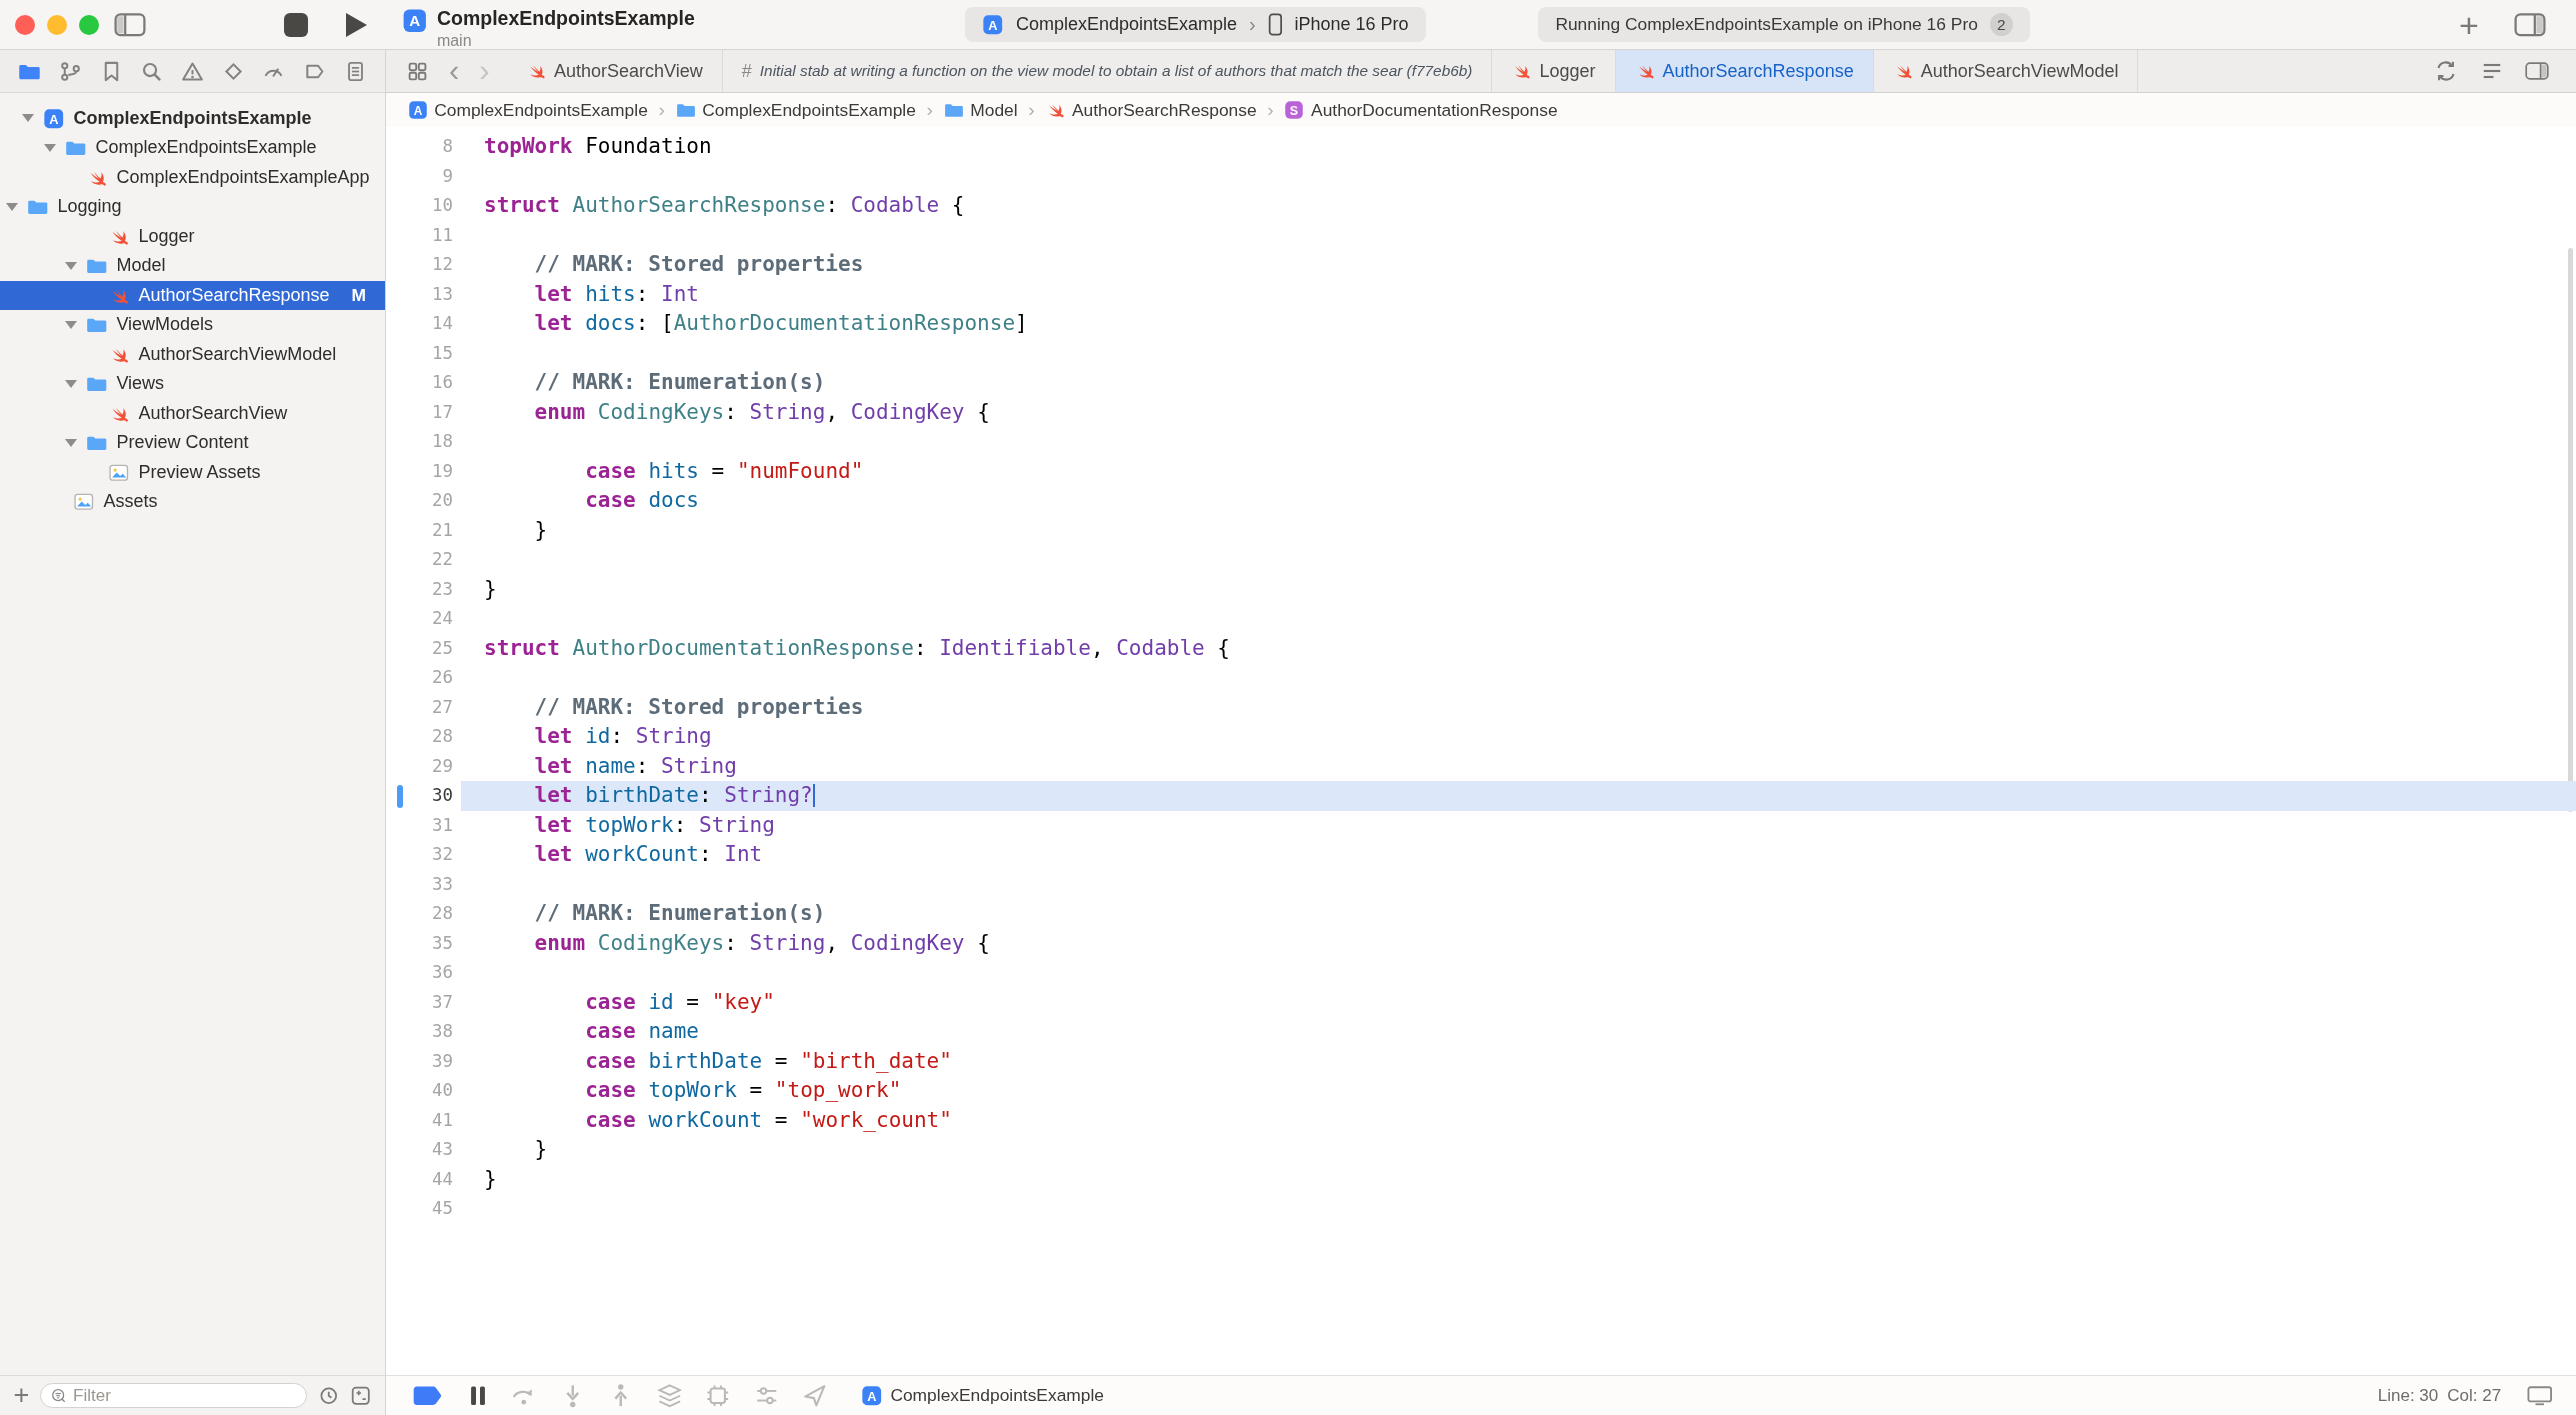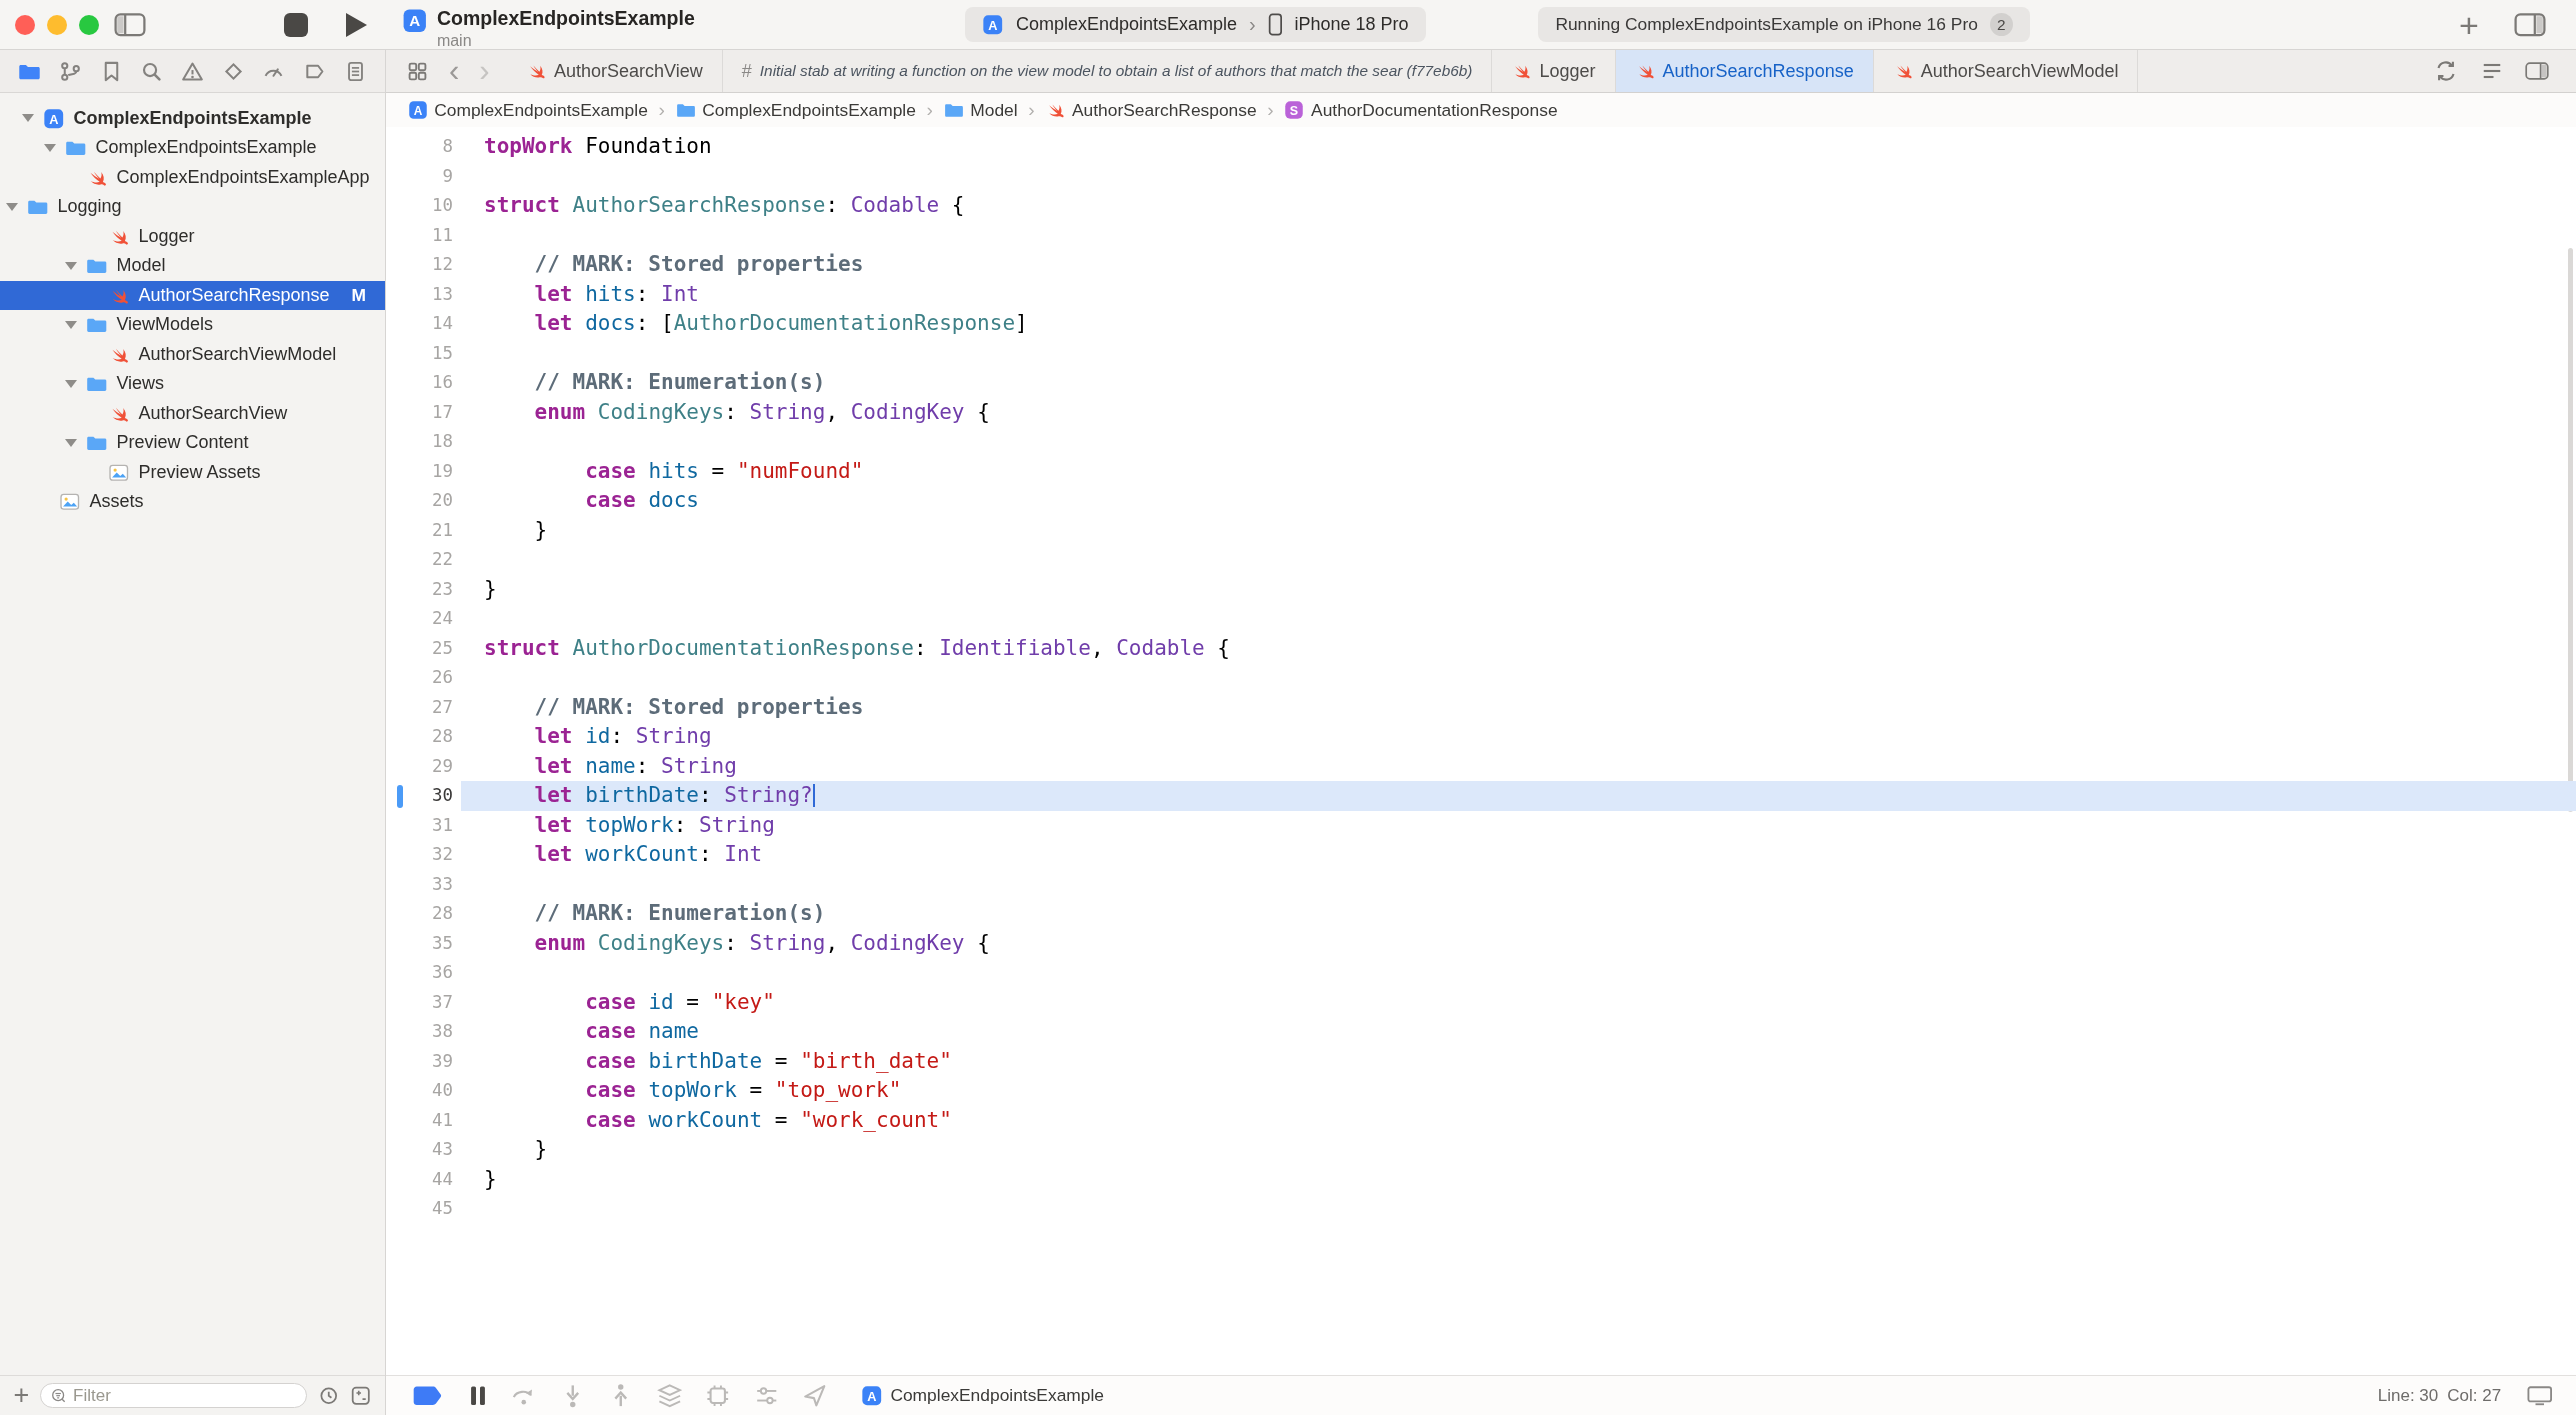--- a/index.html
+++ b/index.html
@@ -146,21 +146,21 @@
             <text x="8" y="11.6" font-size="9.5" font-weight="bold" fill="#fff" text-anchor="middle" font-family="Liberation Sans, sans-serif">A</text>
           </svg>
         </span>
       <span>ComplexEndpointsExample</span>
       <span class="chev">›</span>
       <span class="ic" style="width:14.8px;height:23px;color:#4E4C4A" id="ic-iphone">
           <svg viewBox="0 0 10 16">
             <rect x="1" y="1" width="8" height="14" rx="2" fill="none" stroke="currentColor" stroke-width="1.2"></rect>
           </svg>
         </span>
-      <span>iPhone 18 Pro</span>
+      <span>iPhone 16 Pro</span>
     </div>
     <div class="pill status-pill">
       <span>Running ComplexEndpointsExample on iPhone 16 Pro</span>
       <span class="badge-count">2</span>
     </div>
     <div class="lib-btn">+</div>
     <span class="ic insp-toggle" id="ic-insptoggle">
         <svg viewBox="0 0 20 15">
           <rect x="1" y="1" width="18" height="13" rx="3" fill="none" stroke="currentColor" stroke-width="1.4"></rect>
           <line x1="13" y1="1" x2="13" y2="14" stroke="currentColor" stroke-width="1.4"></line>
@@ -376,21 +376,21 @@
             <span class="disc"></span>
             <span class="ticon">
               <svg viewBox="0 0 16 16">
                 <rect x="1.5" y="2.5" width="13" height="11" rx="2" fill="#fff" stroke="#B5B3B1" stroke-width="1"></rect>
                 <circle cx="5.3" cy="6" r="1.2" fill="#F6C344"></circle>
                 <path d="M3 11.5 6.5 7.8l2.6 2.6 1.9-1.7 2.5 2.8z" fill="#4DA3F5"></path>
               </svg>
             </span>
             <span class="tlabel">Preview Assets</span>
           </div>
-          <div class="trow" style="padding-left: 32px;">
+          <div class="trow" style="padding-left: 46px;">
             <span class="disc"></span>
             <span class="ticon">
               <svg viewBox="0 0 16 16">
                 <rect x="1.5" y="2.5" width="13" height="11" rx="2" fill="#fff" stroke="#B5B3B1" stroke-width="1"></rect>
                 <circle cx="5.3" cy="6" r="1.2" fill="#F6C344"></circle>
                 <path d="M3 11.5 6.5 7.8l2.6 2.6 1.9-1.7 2.5 2.8z" fill="#4DA3F5"></path>
               </svg>
             </span>
             <span class="tlabel">Assets</span>
           </div>

